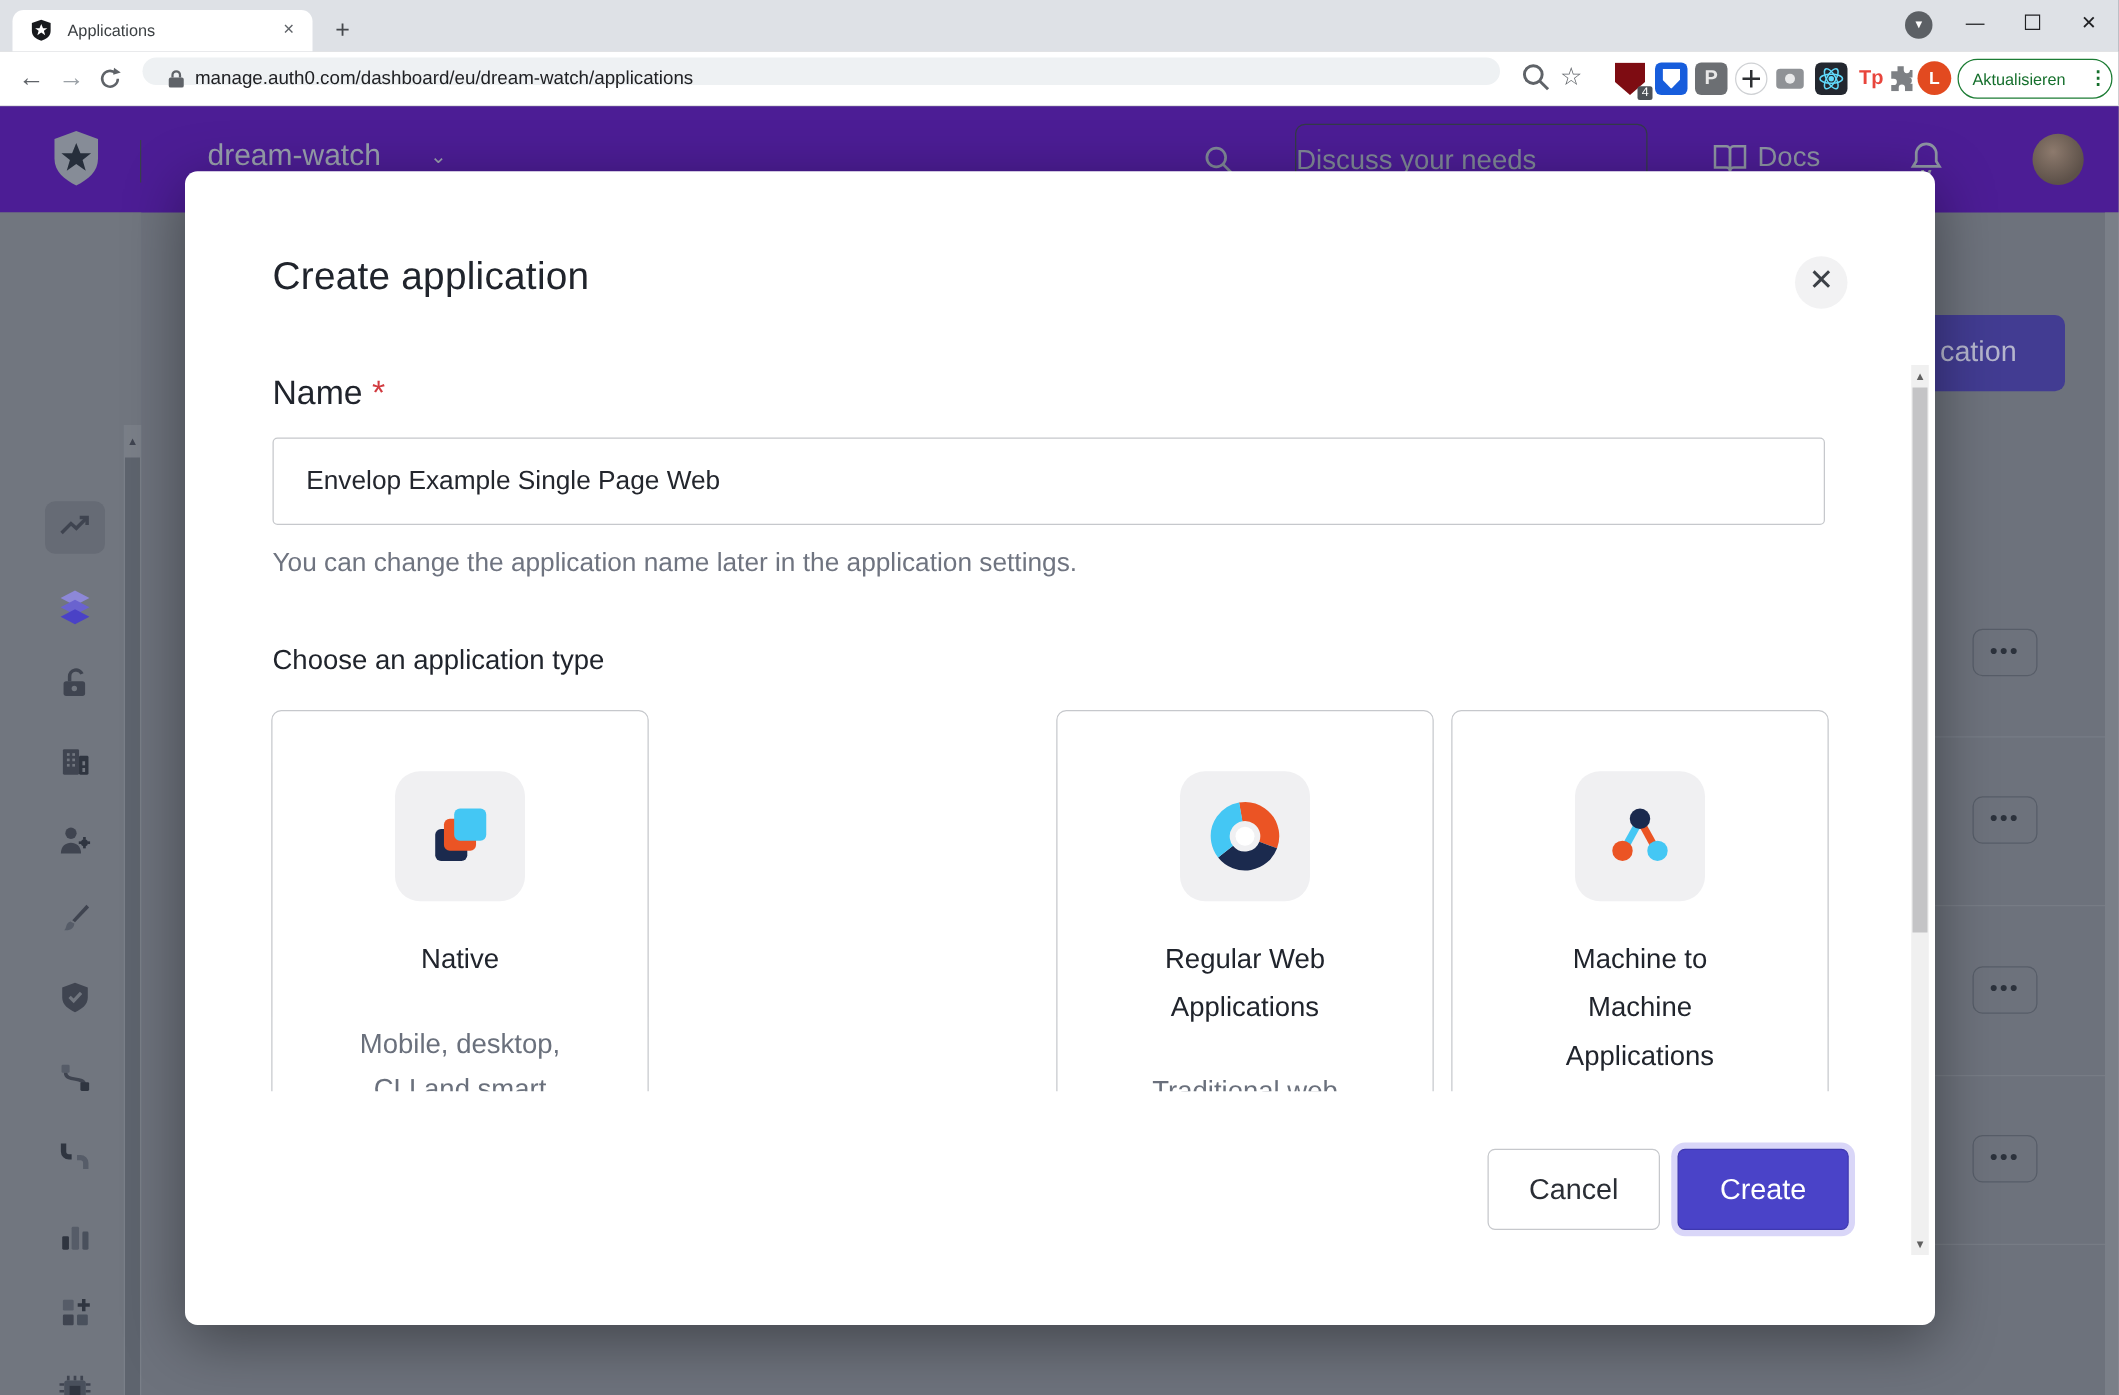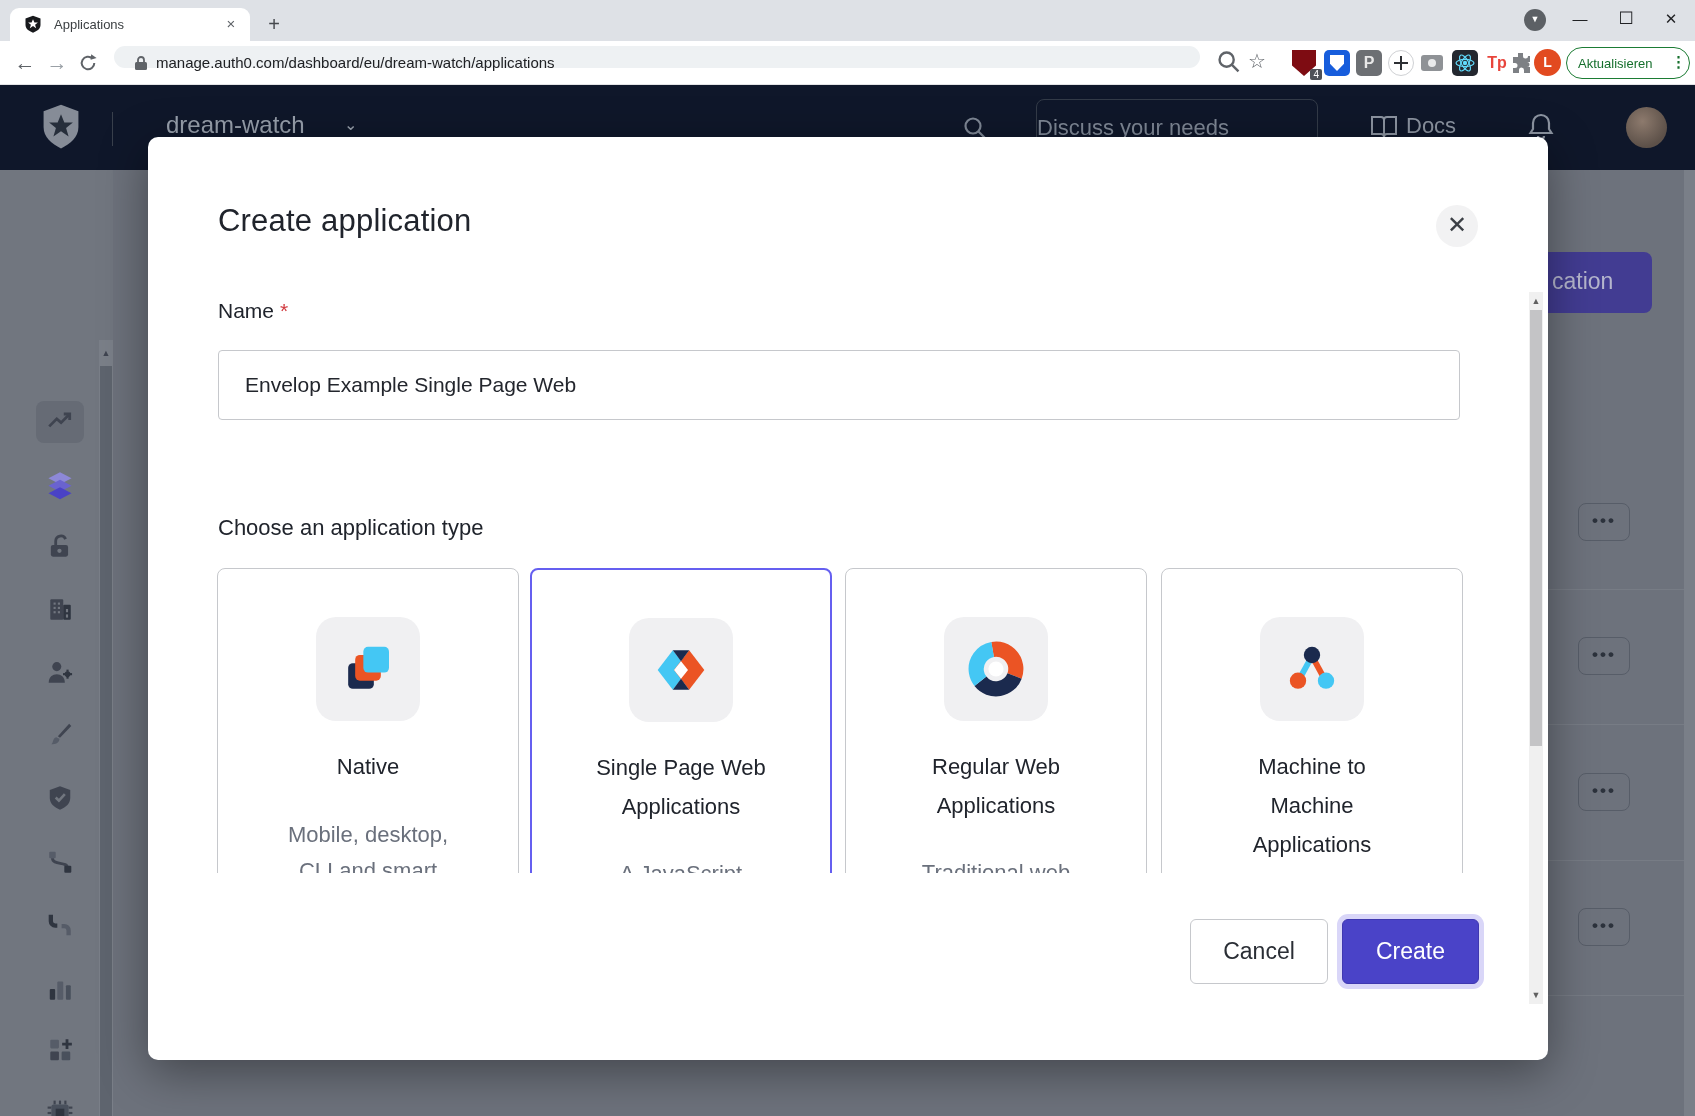--- a/index.html
+++ b/index.html
@@ -24,21 +24,21 @@
   .url-text { left:42px; top:8px; font-size:15px; color:#202124; white-space:nowrap; }
   .tb-ico { top:8px; width:26px; height:26px; }
   .ext { top:9px; width:26px; height:26px; border-radius:5px; }
   .badge { position:absolute; right:-4px; bottom:-4px; background:#4d5157; color:#fff; font-size:10px; padding:0 3px; border-radius:2px; }
   .avatarL { left:1534px; top:8px; width:27px; height:27px; border-radius:50%; background:#e24a20; color:#fff; font-size:14px; font-weight:bold; text-align:center; line-height:27px; }
   .update-pill { left:1566px; top:6px; width:124px; height:32px; border:1.5px solid #1c7c34; border-radius:16px; background:#fff; }
   .update-text { left:11px; top:8px; font-size:13px; color:#156f2c; }
   .update-kebab { left:104px; top:5px; font-size:15px; color:#156f2c; font-weight:bold; }
 
   
-  .appheader { left:0; top:85px; width:1695px; height:85px; background:#0f172a; }
+  .appheader { left:0; top:85px; width:1695px; height:85px; background:#4c1d95; }
   .hdr-divider { left:112px; top:27px; width:1px; height:34px; background:#39404c; }
   .tenant { left:166px; top:26px; font-size:24px; color:#98a0ac; }
   .tenant-chev { left:344px; top:30px; font-size:16px; color:#98a0ac; }
   .discuss-btn { left:1036px; top:14px; width:282px; height:58px; border:1px solid #333b48; border-radius:8px; color:#7f8896; font-size:22px; line-height:56px; }
   .docs-label { left:1406px; top:28px; font-size:22px; color:#8d95a2; }
   .hdr-avatar { left:1626px; top:22px; width:41px; height:41px; border-radius:50%; background:radial-gradient(circle at 40% 35%, #8d7a6d, #5d5149 70%); }
 
   
   .sidebar { left:0; top:170px; width:113px; height:946px; background:#71767f; }
   .side-ico { left:40px; width:40px; height:40px; color:#3f4450; display:flex; align-items:center; justify-content:center; }
@@ -51,21 +51,21 @@
   
   .page-scroll { left:1684px; top:170px; width:11px; height:946px; background:#7a7f88; }
   .cation-btn { left:1548px; top:252px; width:104px; height:61px; background:#423c92; border-radius:0 8px 8px 0; color:#b5b6cd; font-size:23px; line-height:59px; padding-left:4px; }
   .kebab { left:1578px; width:52px; height:38px; border:1px solid #575d68; border-radius:8px; color:#2c323c; font-size:17px; letter-spacing:2px; text-align:center; line-height:34px; font-weight:bold; }
   .row-div { left:1548px; width:136px; height:1px; background:#777c85; }
 
   
   .modal { left:148px; top:137px; width:1400px; height:923px; background:#ffffff; border-radius:10px; box-shadow:0 12px 48px rgba(0,0,0,.4); }
   .modal-title { left:70px; top:66px; font-size:31px; font-weight:500; color:#20242c; letter-spacing:.2px; }
   .modal-close { left:1288px; top:68px; width:42px; height:42px; border-radius:50%; background:#f2f2f3; color:#3c4046; font-size:24px; text-align:center; line-height:40px; }
-  .name-label { left:70px; top:162px; font-size:21px; color:#20242c; }
+  .name-label { left:70px; top:162px; font-size:27px; color:#20242c; }
   .req { color:#d13b40; }
   .name-input { left:70px; top:213px; width:1242px; height:70px; border:1px solid #c6c8cc; border-radius:4px; font-family:"Liberation Sans",sans-serif; font-size:21px; color:#23262d; padding:0 26px; background:#fff; }
   .helper { left:70px; top:302px; font-size:21px; color:#6f7480; }
   .choose { left:70px; top:378px; font-size:22px; color:#20242c; }
 
   .cards-clip { left:0; top:431px; width:1400px; height:305px; overflow:hidden; }
   .card { top:0; width:302px; height:400px; border:1px solid #c6c8cc; border-radius:8px; background:#fff;padding-left:10px; }
   .card.selected { border:2px solid #655ff0; }
   .tile { left:50%; transform:translateX(-50%); top:48px; width:104px; height:104px; background:#f0f0f2; border-radius:20px; display:flex; align-items:center; justify-content:center; }
   .card-title { left:0; top:178px; width:100%; font-size:22px; color:#20242c; line-height:39px; text-align:center; }
@@ -314,50 +314,38 @@
 <div class="abs kebab" style="top:637px;">•••</div>
 <div class="abs kebab" style="top:773px;">•••</div>
 <div class="abs kebab" style="top:908px;">•••</div>
 
 <div class="abs modal">
   <h1 class="abs modal-title">Create application</h1>
   <div class="abs modal-close"><span>✕</span></div>
 
   <div class="abs name-label"><span>Name</span> <span class="req">*</span></div>
   <input class="abs name-input" value="Envelop Example Single Page Web" style="">
+  <div class="abs helper">You can change the application name later in the application settings.</div>
 
   <div class="abs choose">Choose an application type</div>
 
   <div class="abs cards-clip">
 
     <div class="abs card" style="left:69px;">
       <div class="abs tile">
         <svg width="56" height="56" viewBox="0 0 48 48">
             <rect x="7" y="19" width="22" height="22" rx="4" fill="#1b2a4e"></rect>
             <rect x="13" y="12" width="22" height="22" rx="4" fill="#eb5424"></rect>
             <rect x="20" y="5" width="22" height="22" rx="4" fill="#44c7f4"></rect>
           </svg>
       </div>
       <div class="abs card-title"><span style="max-width:220px;">Native</span></div>
       <div class="abs card-desc" style="top:248px;"><span style="display:inline-block;max-width:190px;">Mobile, desktop, CLI and smart</span></div>
     </div>
 
-    <div class="abs card selected" style="left:382px;">
-      <div class="abs tile">
-        <svg width="56" height="56" viewBox="0 0 48 48">
-            <polygon points="4,24 17,7 30,24 17,41" fill="#44c7f4"></polygon>
-            <polygon points="18,24 31,7 44,24 31,41" fill="#eb5424"></polygon>
-            <polygon points="17,7 31,7 24,16.5" fill="#1b2a4e"></polygon>
-            <polygon points="17,41 31,41 24,31.5" fill="#1b2a4e"></polygon>
-            <polygon points="24,16.5 30,24 24,31.5 18,24" fill="#ffffff"></polygon>
-          </svg>
-      </div>
-      <div class="abs card-title"><span style="max-width:210px;">Single Page Web Applications</span></div>
-      <div class="abs card-desc" style="top:286px;"><span style="display:inline-block;max-width:190px;">A JavaScript</span></div>
-    </div>
 
     <div class="abs card" style="left:697px;">
       <div class="abs tile">
         <svg width="56" height="56" viewBox="0 0 48 48">
             <g transform="rotate(-100 24 24)">
               <circle cx="24" cy="24" r="17" fill="none" stroke="#eb5424" stroke-width="13" stroke-dasharray="35.6 71.2"></circle>
               <circle cx="24" cy="24" r="17" fill="none" stroke="#1b2a4e" stroke-width="13" stroke-dasharray="35.6 71.2" stroke-dashoffset="-35.6"></circle>
               <circle cx="24" cy="24" r="17" fill="none" stroke="#44c7f4" stroke-width="13" stroke-dasharray="35.7 71.1" stroke-dashoffset="-71.2"></circle>
             </g>
             <circle cx="24" cy="24" r="6.5" fill="#ffffff"></circle>

